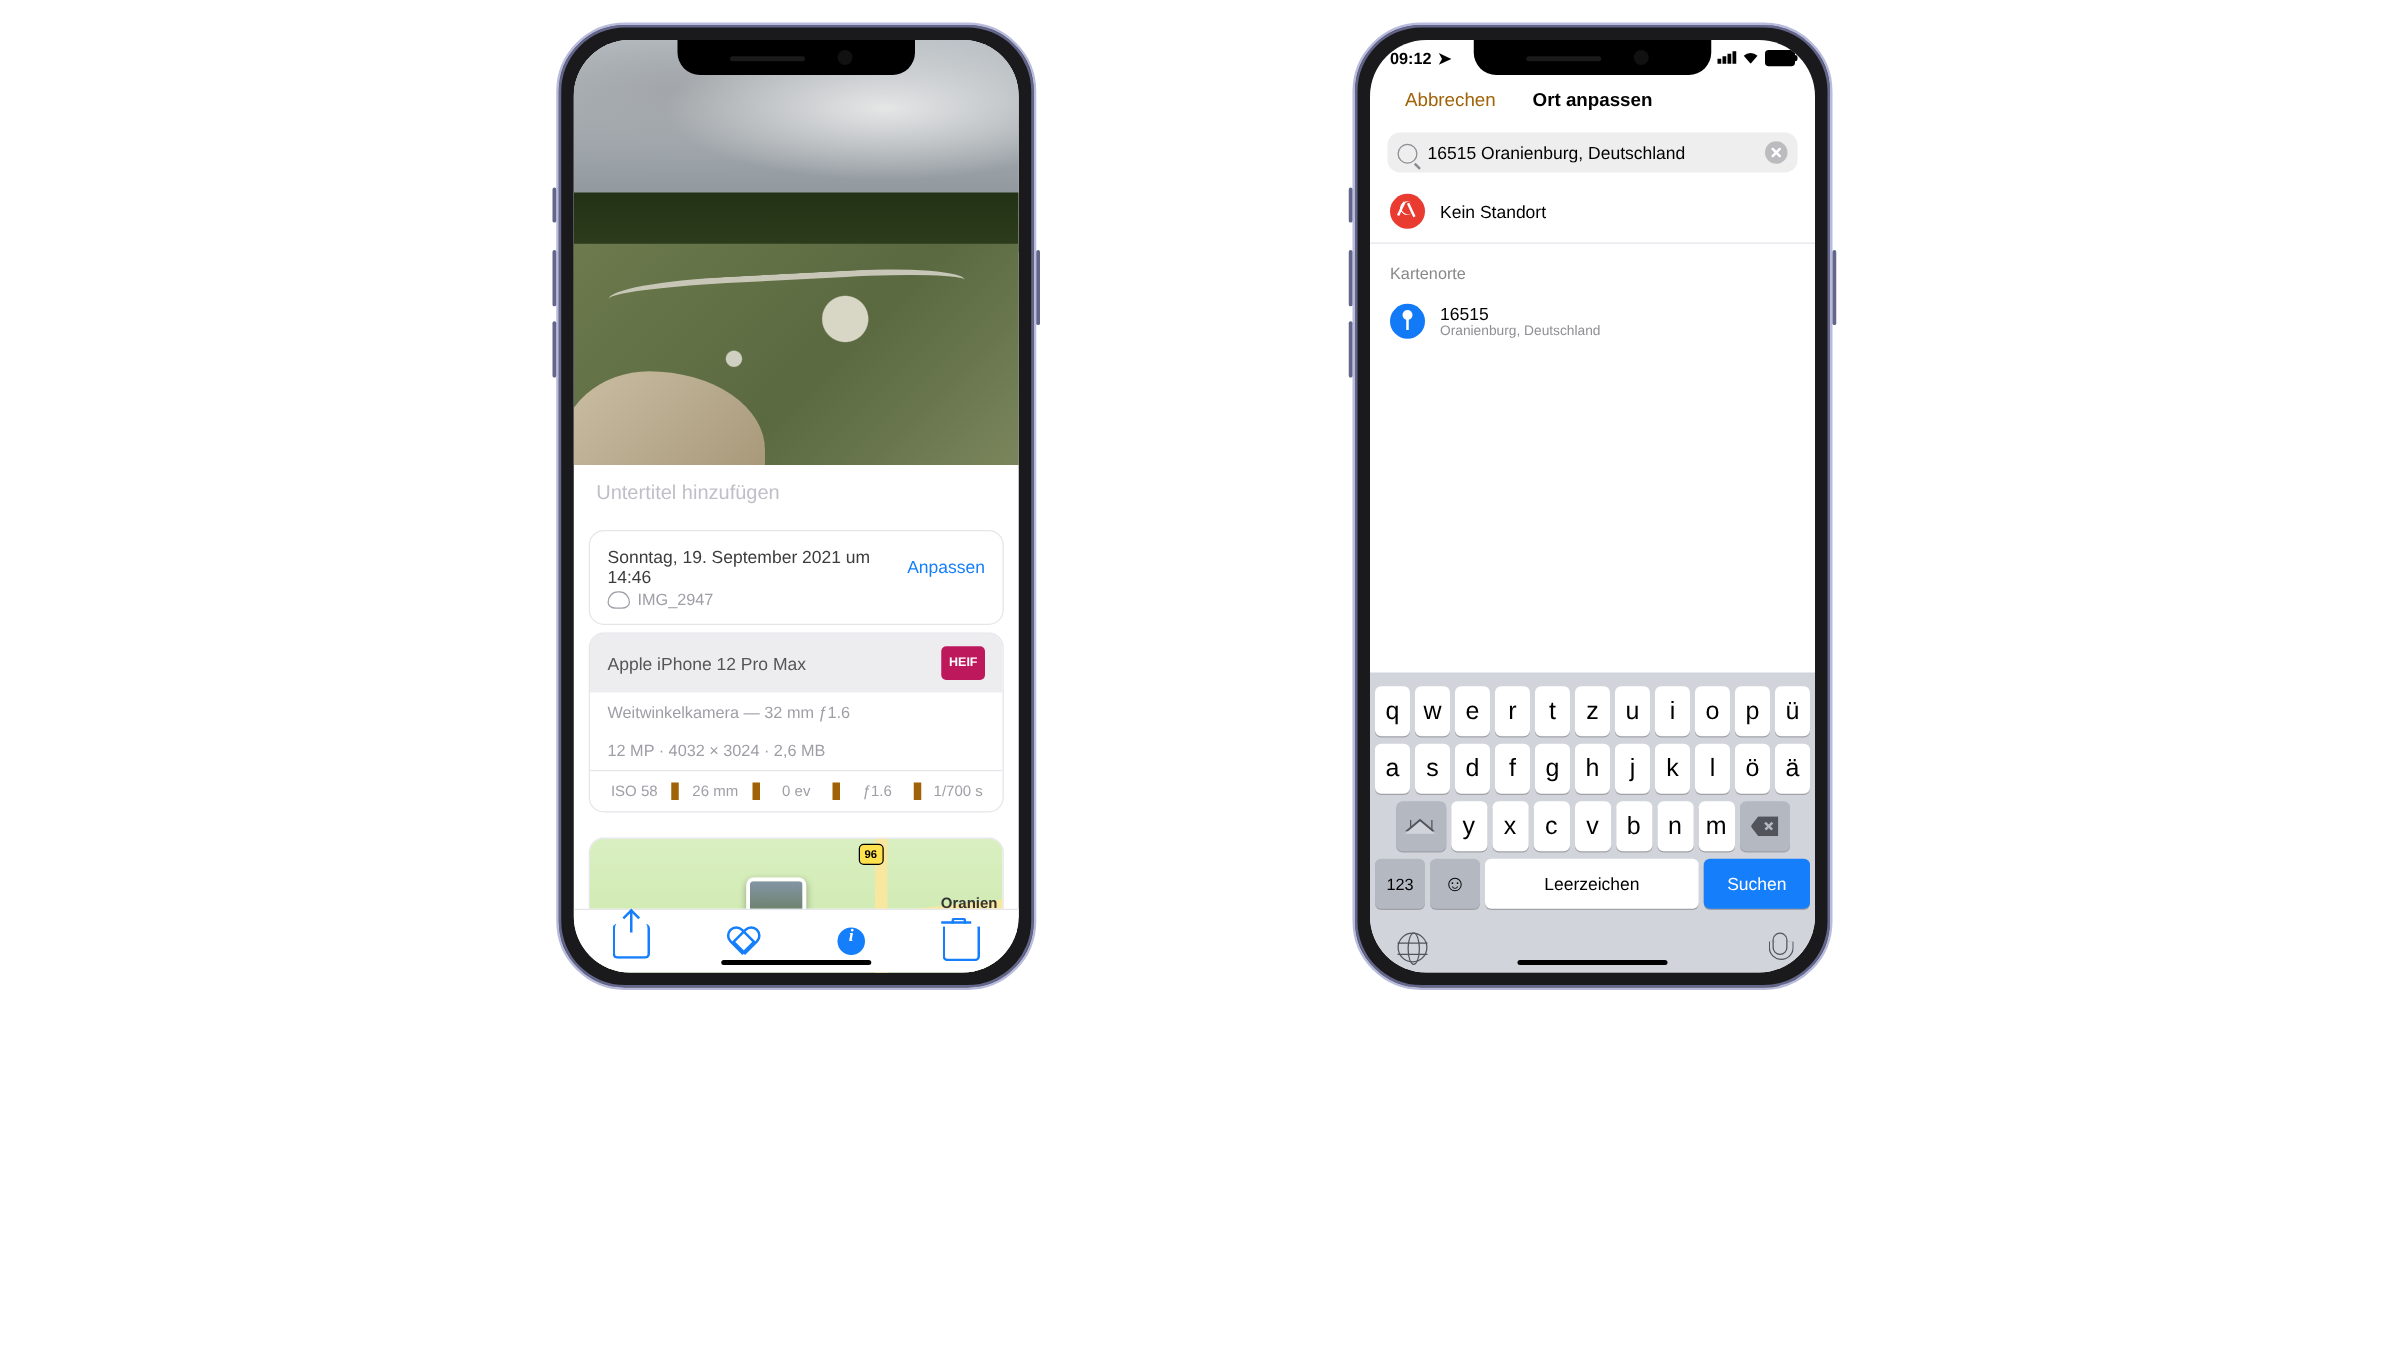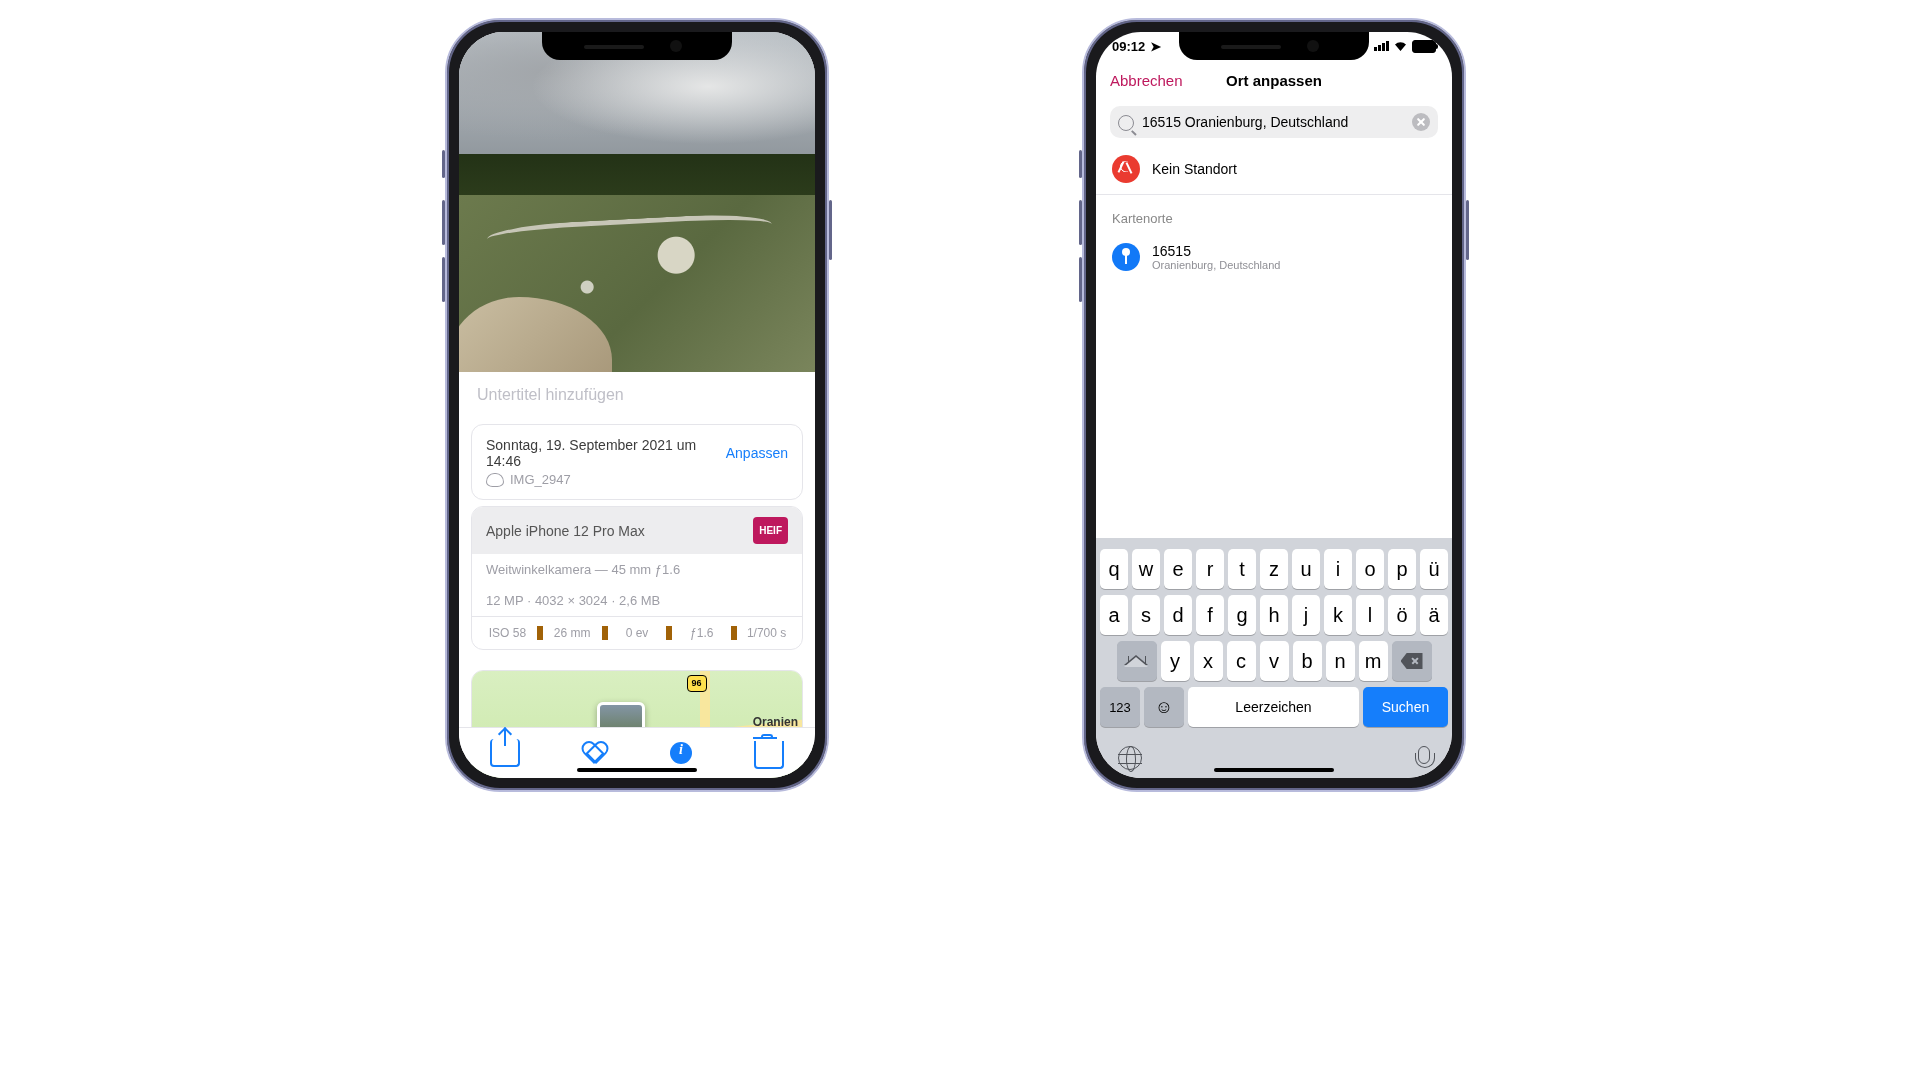--- a/index.html
+++ b/index.html
@@ -87,21 +87,21 @@
 
 .sbar{height:28px;display:flex;justify-content:space-between;align-items:center;padding:0 16px;font-size:13px;font-weight:600;color:#000}
 .sbar .r{display:flex;gap:4px;align-items:center}
 .sigbars{display:flex;gap:1px;align-items:flex-end}
 .sigbars i{width:3px;background:#000}
 .sigbars i:nth-child(1){height:4px}.sigbars i:nth-child(2){height:6px}.sigbars i:nth-child(3){height:8px}.sigbars i:nth-child(4){height:10px}
 .batt{width:22px;height:11px;border:1.4px solid #000;border-radius:3px;position:relative;background:#000}
 .batt::after{content:"";position:absolute;right:-3px;top:3px;width:2px;height:5px;background:#000;border-radius:0 2px 2px 0}
 
 .navbar{display:flex;align-items:center;height:40px;position:relative}
-.navbar .cancel{position:absolute;left:14px;color:#be185d;font-size:15px}
+.navbar .cancel{position:absolute;left:28px;color:#a16207;font-size:15px}
 .navbar .title{flex:1;text-align:center;font-size:15px;font-weight:700;color:#000}
 
 .search{margin:6px 14px;background:#eeeeef;border-radius:10px;display:flex;align-items:flex-end;padding:7px 8px;font-size:14px;color:#000}
 .sicon{width:14px;height:14px;border:1.7px solid #8b8b92;border-radius:50%;position:relative;margin-right:6px;flex:none}
 .sicon::after{content:"";position:absolute;right:-4px;bottom:-4px;width:6px;height:1.7px;background:#8b8b92;transform:rotate(45deg)}
 .search input{border:none;background:transparent;flex:1;font:inherit;outline:none}
 .clear{width:18px;height:18px;border-radius:50%;background:#bcbcc0;position:relative;flex:none}
 .clear::before,.clear::after{content:"";position:absolute;left:4px;top:8px;width:10px;height:2px;background:#fff;border-radius:1px}
 .clear::before{transform:rotate(45deg)}.clear::after{transform:rotate(-45deg)}
 
@@ -174,21 +174,21 @@
           <span class="cloud"></span>
           <span>IMG_2947</span>
         </div>
       </div>
 
       <div class="card cam">
         <div class="camhdr">
           <span>Apple iPhone 12 Pro Max</span>
           <span class="heif">HEIF</span>
         </div>
-        <div class="camrow">Weitwinkelkamera — 45 mm ƒ1.6</div>
+        <div class="camrow">Weitwinkelkamera — 32 mm ƒ1.6</div>
         <div class="camrow">12 MP  ·  4032 × 3024  ·  2,6 MB</div>
         <div class="specs">
           <span>ISO 58</span>
           <span>26 mm</span>
           <span>0 ev</span>
           <span>ƒ1.6</span>
           <span>1/700 s</span>
         </div>
       </div>
 

